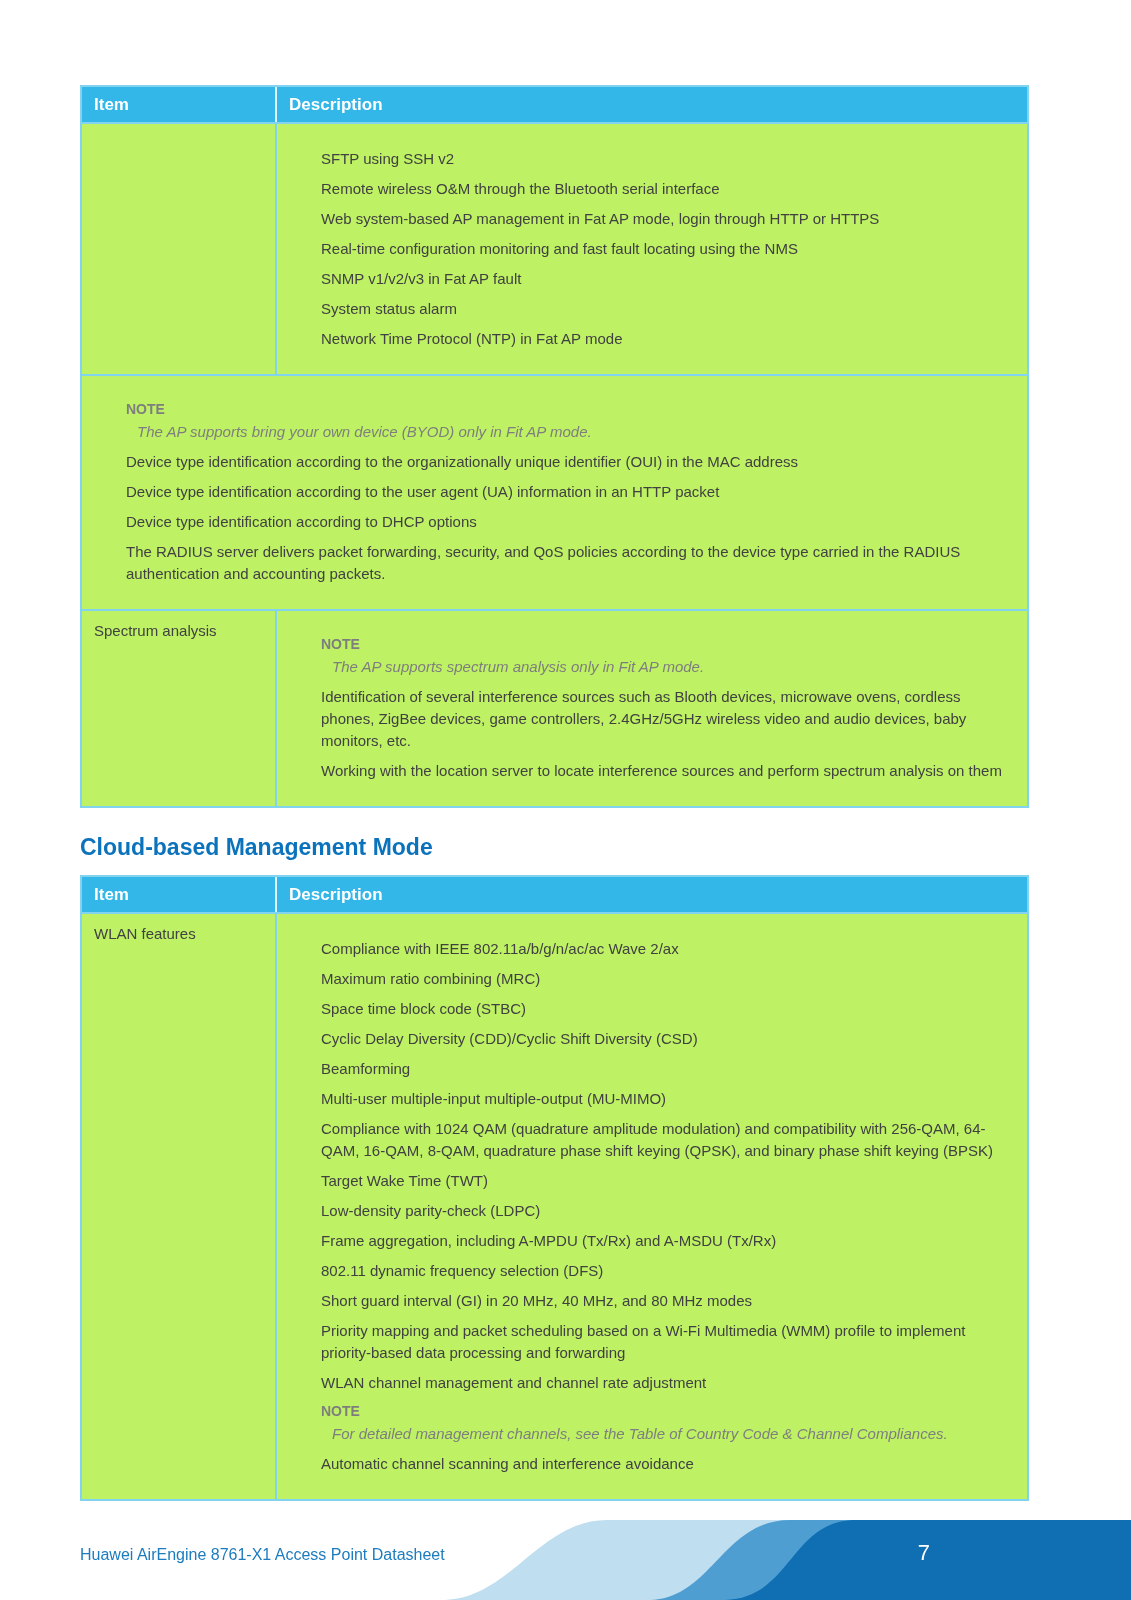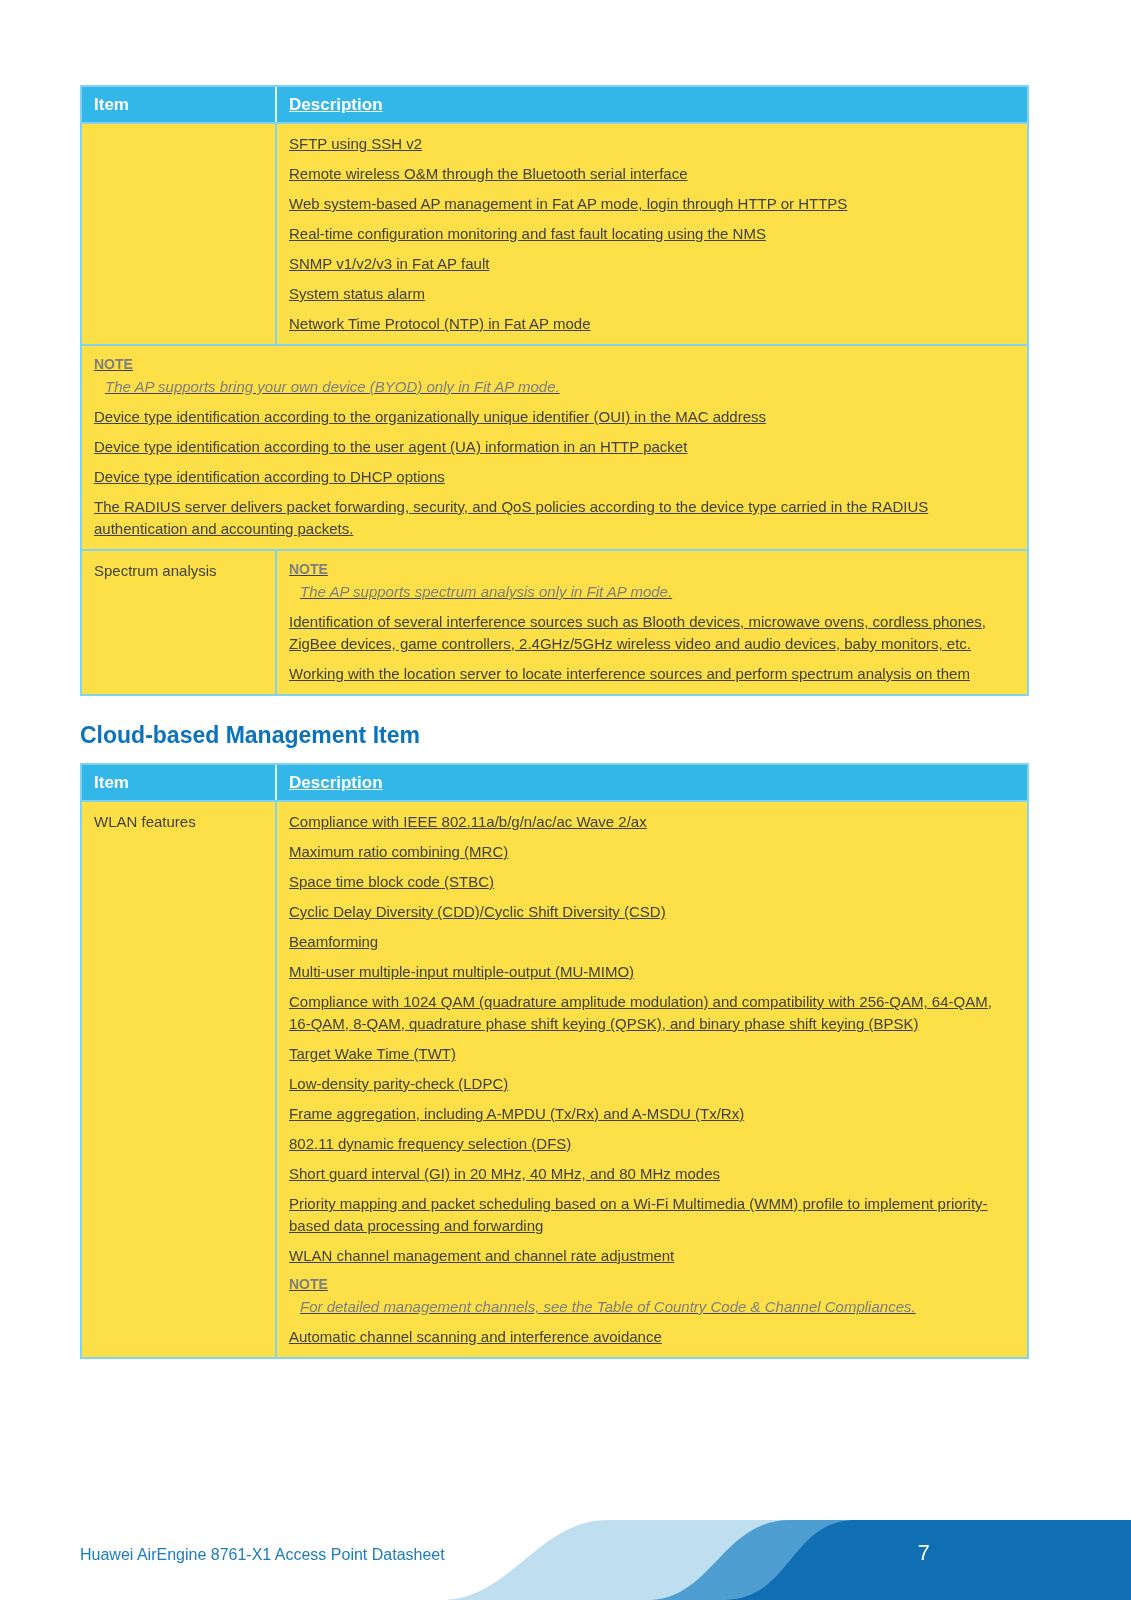--- a/index.html
+++ b/index.html
@@ -15,50 +15,50 @@
   .content {
     position: absolute;
     left: 80px; top: 85px;
     width: 949px;
   }
 
   
   .table {
     width: 100%;
     border: 2px solid var(--table-border, #82D3F0);
-    background: #fde047;
+    background: #bef264;
   }
   .thead {
     display: flex;
     background: var(--header-bg, #33B6E8);
     height: 35px;
     line-height: 35px;
   }
   .th {
     color: #ffffff;
     font-weight: bold;
     font-size: 17px;
     padding: 0 12px;
   }
   .col-item { width: 195px; flex: 0 0 195px; }
-  .col-desc { flex: 1 1 auto; min-width: 0; text-decoration: underline; }
+  .col-desc { flex: 1 1 auto; min-width: 0; }
   .th.col-item { border-right: 2px solid rgba(255,255,255,0.85); }
   .trow {
     display: flex;
     border-top: 2px solid var(--table-border, #82D3F0);
   }
   .trow:first-of-type { border-top: none; }
   .td { padding: 5px 12px; }
   .td.col-item {
     border-right: 2px solid var(--table-border, #82D3F0);
     font-size: 15px;
     padding-top: 11px;
     color: var(--body-text, #414141);
   }
-  .td.col-desc { padding: 5px 12px; }
+  .td.col-desc { padding: 20px 12px; margin-left: 32px; }
   .desc-p {
     margin: 0;
     padding: 4px 0;
     font-size: 15px;
     line-height: 22px;
     color: var(--body-text, #414141);
   }
   .note { padding: 4px 0; }
   .note-label {
     color: var(--note-gray, #7E7E7E);
@@ -145,21 +145,21 @@
             <div class="note">
               <div class="note-label">NOTE</div>
               <div class="note-text">The AP supports spectrum analysis only in Fit AP mode.</div>
             </div>
             <p class="desc-p">Identification of several interference sources such as Blooth devices, microwave ovens, cordless phones, ZigBee devices, game controllers, 2.4GHz/5GHz wireless video and audio devices, baby monitors, etc.</p>
             <p class="desc-p">Working with the location server to locate interference sources and perform spectrum analysis on them</p>
           </div>
         </div>
       </section>
 
-    <h2 class="section-heading">Cloud-based Management Item</h2>
+    <h2 class="section-heading">Cloud-based Management Mode</h2>
 
     <section class="table">
         <div class="thead">
           <div class="th col-item">Item</div>
           <div class="th col-desc">Description</div>
         </div>
         <div class="trow">
           <div class="td col-item">WLAN features</div>
           <div class="td col-desc">
             <p class="desc-p">Compliance with IEEE 802.11a/b/g/n/ac/ac Wave 2/ax</p>

